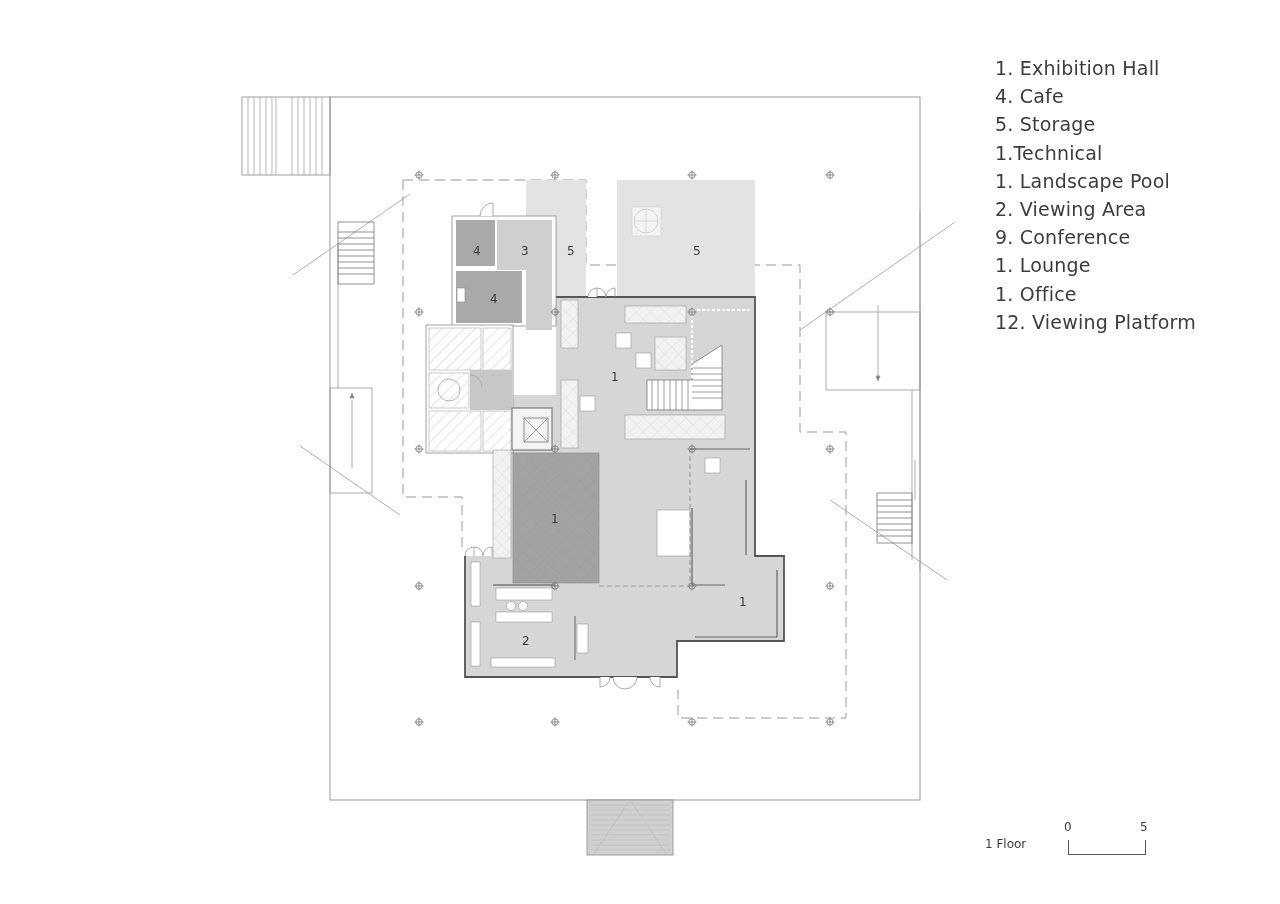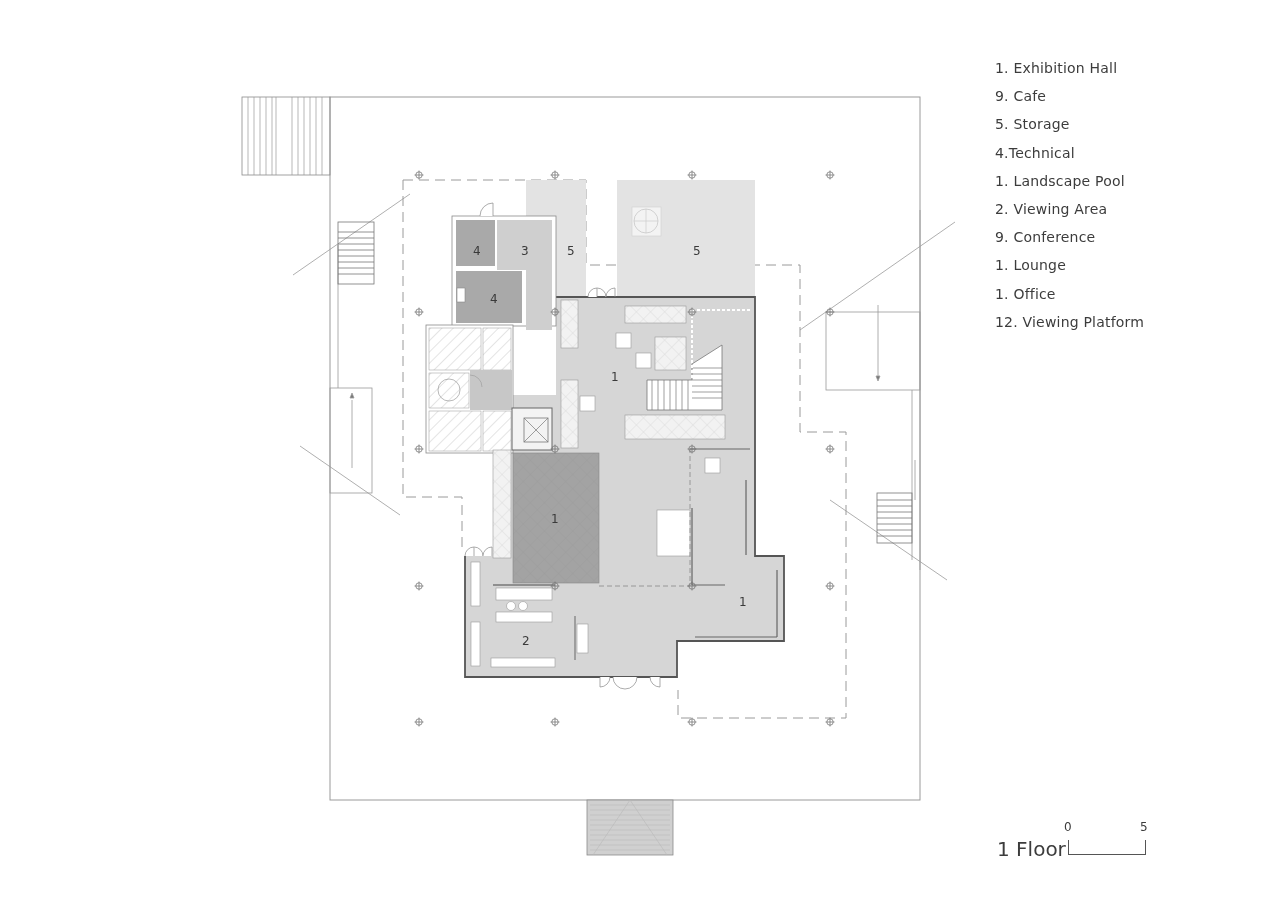--- a/index.html
+++ b/index.html
@@ -1,21 +1,21 @@
 <!DOCTYPE html>
 <html><head>
 <meta charset="utf-8">
 <style>
   html, body { margin: 0; padding: 0; background: #ffffff; }
   body { width: 1280px; height: 904px; position: relative; overflow: hidden;
          font-family: "DejaVu Sans", sans-serif; color: #3a3a3a; }
   #plan { position: absolute; left: 0; top: 0; width: 1280px; height: 904px; }
   .legend { position: absolute; left: 995px; top: 54px; margin: 0; padding: 0; list-style: none; }
-  .legend li { font-size: 14px; line-height: 28.2px; height: 28.2px; color: #3c3c3c; letter-spacing: 0.2px; }
-  .floor-label { position: absolute; left: 985px; top: 837px; font-size: 20px; color: #3c3c3c; margin-left: 12px; }
+  .legend li { font-size: 19px; line-height: 28.2px; height: 28.2px; color: #3c3c3c; letter-spacing: 0.2px; }
+  .floor-label { position: absolute; left: 985px; top: 837px; font-size: 12px; color: #3c3c3c; }
   .scale-0 { position: absolute; left: 1064px; top: 820px; font-size: 12px; color: #3c3c3c; }
   .scale-5 { position: absolute; left: 1140px; top: 820px; font-size: 12px; color: #3c3c3c; }
   .scale-bar { position: absolute; left: 1068px; top: 840px; width: 76px; height: 14px;
                border-left: 1px solid #555; border-right: 1px solid #555; border-bottom: 1px solid #555; }
   .room-num { font-family: "DejaVu Sans", sans-serif; font-size: 12px; fill: #3a3a3a; }
 </style>
 </head>
 <body>
 
 <svg id="plan" viewBox="0 0 1280 904" xmlns="http://www.w3.org/2000/svg">
@@ -281,23 +281,23 @@
     <text class="room-num" x="490" y="303">4</text>
     <text class="room-num" x="611" y="381">1</text>
     <text class="room-num" x="551" y="523">1</text>
     <text class="room-num" x="739" y="606">1</text>
     <text class="room-num" x="522" y="645">2</text>
   </g>
 </svg>
 
 <ul class="legend">
   <li>1. Exhibition Hall</li>
-  <li>9. Cafe</li>
+  <li>4. Cafe</li>
   <li>5. Storage</li>
-  <li>4.Technical</li>
+  <li>1.Technical</li>
   <li>1. Landscape Pool</li>
   <li>2. Viewing Area</li>
   <li>9. Conference</li>
   <li>1. Lounge</li>
   <li>1. Office</li>
   <li>12. Viewing Platform</li>
 </ul>
 
 <div class="floor-label">1 Floor</div>
 <div class="scale-0">0</div>

